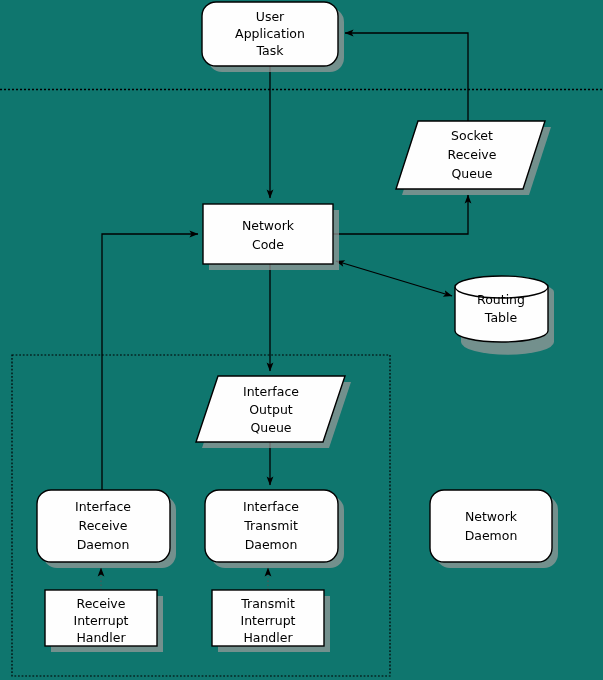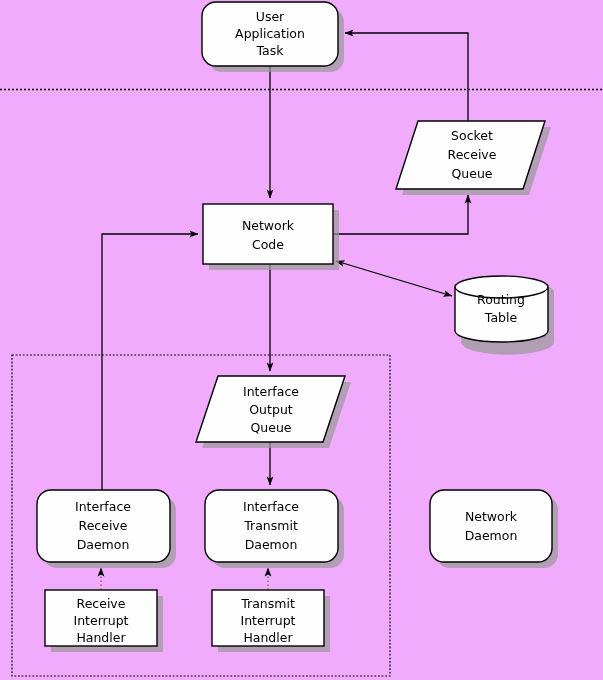--- a/index.html
+++ b/index.html
@@ -7,21 +7,21 @@
     padding: 0;
     background: #ffffff;
   }
   body {
     font-family: "DejaVu Sans", sans-serif;
   }
   #canvas {
     position: relative;
     width: 603px;
     height: 680px;
-    background: #f0abfc;
+    background: #0f766e;
     overflow: hidden;
   }
   svg.layer {
     position: absolute;
     left: 0;
     top: 0;
     width: 603px;
     height: 680px;
   }
   .node-label {

